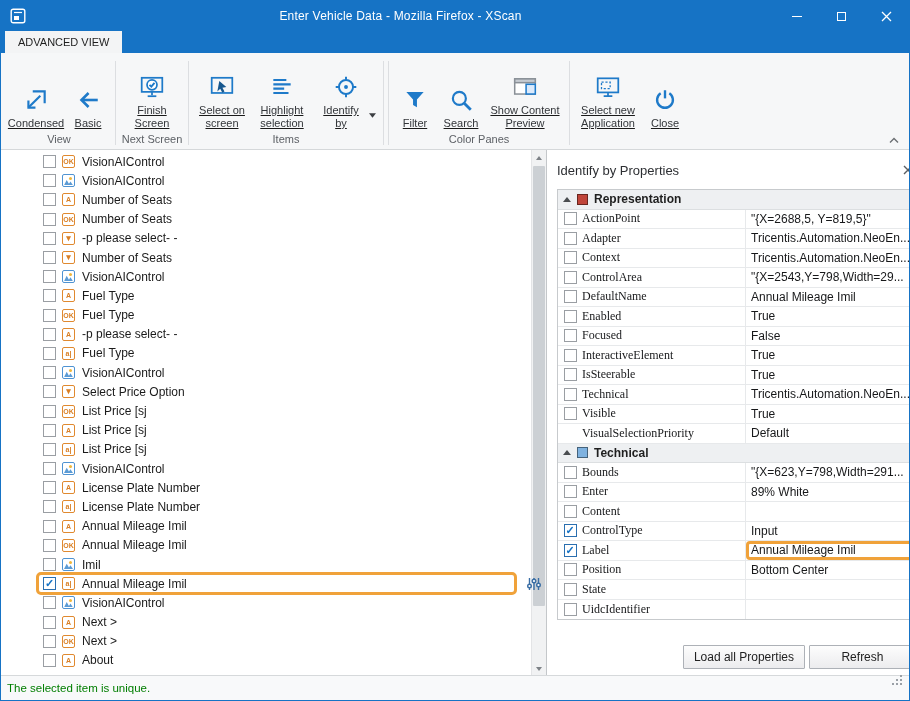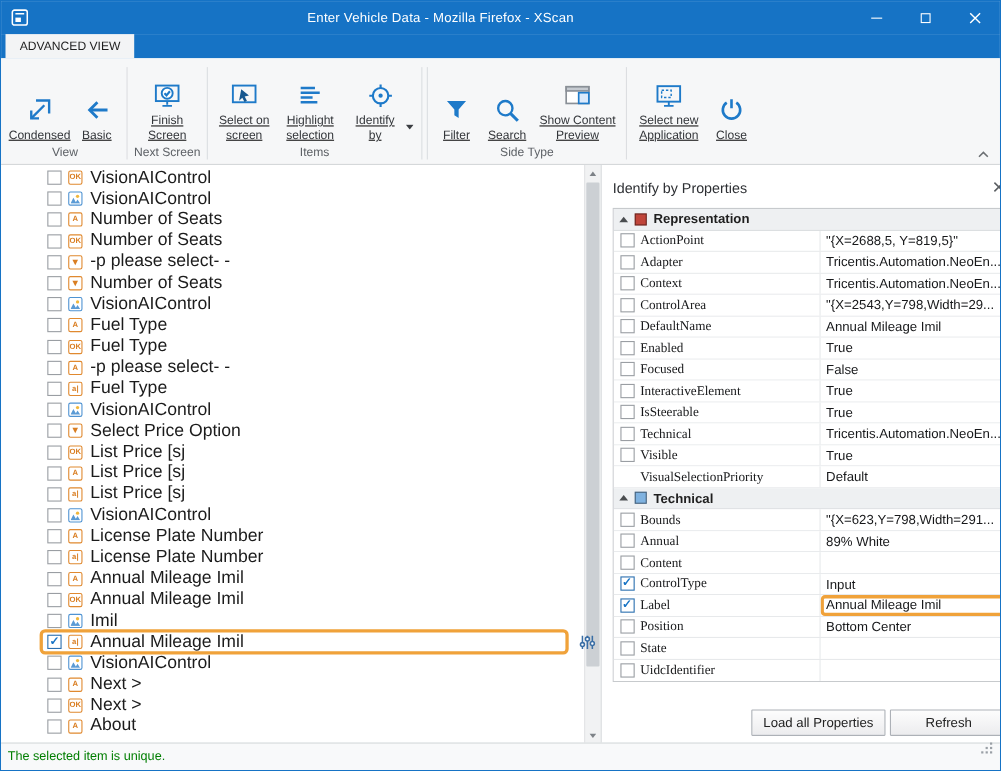--- a/index.html
+++ b/index.html
@@ -84,21 +84,21 @@
     width:13px; height:13px; flex:none; margin-right:7px; border-radius:2px;
     border:1px solid #e0892f; color:#d97e22; background:#fff;
     display:inline-flex; align-items:center; justify-content:center;
     font-size:7px; font-weight:bold; line-height:1; letter-spacing:0;
   }
   .ticon.ic-select { font-size:9px; }
   .ticon.ic-image { border-color:#4f93d2; position:relative; color:transparent; overflow:hidden; }
   .ticon.ic-image::before { content:""; position:absolute; right:2px; top:2px; width:3px; height:3px; border-radius:50%; background:#f0b73c; }
   .ticon.ic-image::after { content:""; position:absolute; left:1px; right:1px; bottom:1px; height:6px; background:#5b9bd5;
     clip-path:polygon(0 100%, 30% 10%, 55% 75%, 72% 35%, 100% 100%); }
-  .tlabel { font-size:16px; color:#1b1b1b; white-space:nowrap; }
+  .tlabel { font-size:12px; color:#1b1b1b; white-space:nowrap; }
   .trow.highlighted::after {
     content:""; position:absolute; left:35px; right:14px; top:-2px; bottom:-2px;
     border:3px solid var(--highlight-orange,#f0a23a); border-radius:5px; pointer-events:none;
   }
   .tune { position:absolute; right:-11px; top:2px; width:16px; height:16px; z-index:3; }
 
   
   .vscroll { position:absolute; top:0; right:0; bottom:0; width:15px; background:#f1f2f3; border-left:1px solid #e3e4e6; }
   .vs-btn { position:absolute; left:0; width:14px; height:15px; display:flex; align-items:center; justify-content:center; }
   .vs-btn.up { top:0; } .vs-btn.down { bottom:0; }
@@ -291,21 +291,21 @@
           <span class="ricon">
             <svg viewBox="0 0 24 24">
               <rect x="2.5" y="4.5" width="19" height="14" fill="#fff" stroke="#8a9097" stroke-width="1.4"></rect>
               <rect x="2.5" y="4.5" width="19" height="3.5" fill="#c6cbd1" stroke="#8a9097" stroke-width="1.4"></rect>
               <rect x="13" y="9.5" width="8.5" height="9" fill="#dceafb" stroke="currentColor" stroke-width="1.4"></rect>
             </svg>
           </span>
           <span class="rlabel">Show Content Preview</span>
         </div>
       </div>
-      <div class="rgroup-label">Side Type</div>
+      <div class="rgroup-label">Color Panes</div>
     </div>
 
     <div class="rsep"></div>
 
     <div class="rgroup">
       <div class="rbtns">
         <div class="rbtn" style="width:68px">
           <span class="ricon">
             <svg viewBox="0 0 24 24" fill="none" stroke="currentColor">
               <rect x="2.5" y="4" width="19" height="13" stroke-width="1.6"></rect>
@@ -669,21 +669,21 @@
               <span class="cb"></span>
             </span>
     <span class="pname">Bounds</span>
     <span class="pvalue">"{X=623,Y=798,Width=291...</span>
   </div>
 
   <div class="prow">
     <span class="cbcell">
               <span class="cb"></span>
             </span>
-    <span class="pname">Annual</span>
+    <span class="pname">Enter</span>
     <span class="pvalue">89% White</span>
   </div>
 
   <div class="prow">
     <span class="cbcell">
               <span class="cb"></span>
             </span>
     <span class="pname">Content</span>
     <span class="pvalue"></span>
   </div>

